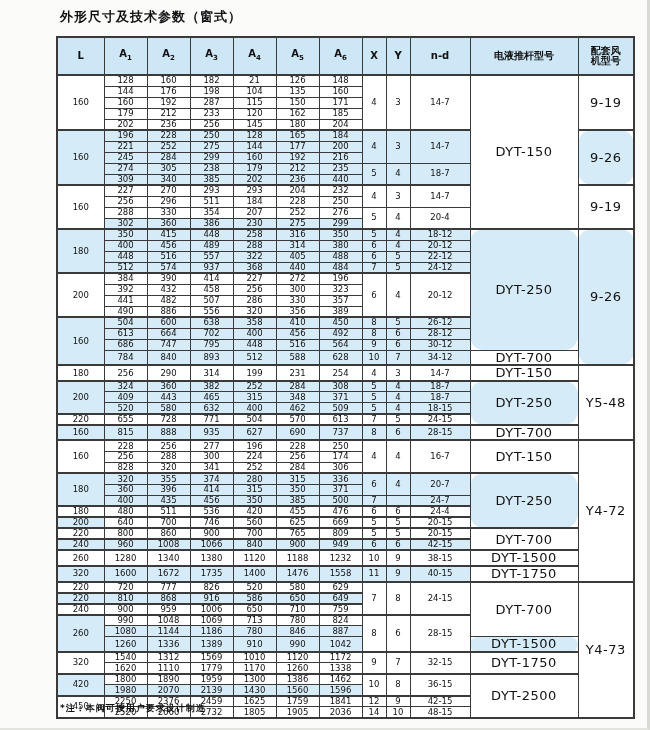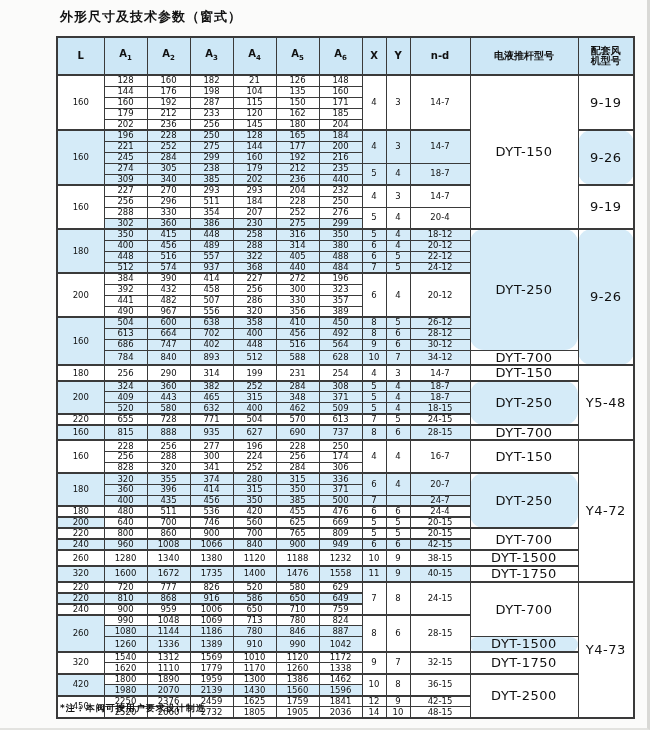--- a/index.html
+++ b/index.html
@@ -297,21 +297,21 @@
         <tr>
           <td>441</td>
           <td>482</td>
           <td>507</td>
           <td>286</td>
           <td>330</td>
           <td>357</td>
         </tr>
         <tr>
           <td>490</td>
-          <td>967</td>
+          <td>886</td>
           <td>556</td>
           <td>320</td>
           <td>356</td>
           <td>389</td>
         </tr>
         <tr class="grp">
           <td class="shade" rowspan="4">160</td>
           <td class="shade">504</td>
           <td class="shade">600</td>
           <td class="shade">638</td>
@@ -329,21 +329,21 @@
           <td class="shade">400</td>
           <td class="shade">456</td>
           <td class="shade">492</td>
           <td class="shade">8</td>
           <td class="shade">6</td>
           <td class="shade">28-12</td>
         </tr>
         <tr>
           <td class="shade">686</td>
           <td class="shade">747</td>
-          <td class="shade">402</td>
+          <td class="shade">795</td>
           <td class="shade">448</td>
           <td class="shade">516</td>
           <td class="shade">564</td>
           <td class="shade">9</td>
           <td class="shade">6</td>
           <td class="shade">30-12</td>
         </tr>
         <tr>
           <td class="shade">784</td>
           <td class="shade">840</td>

